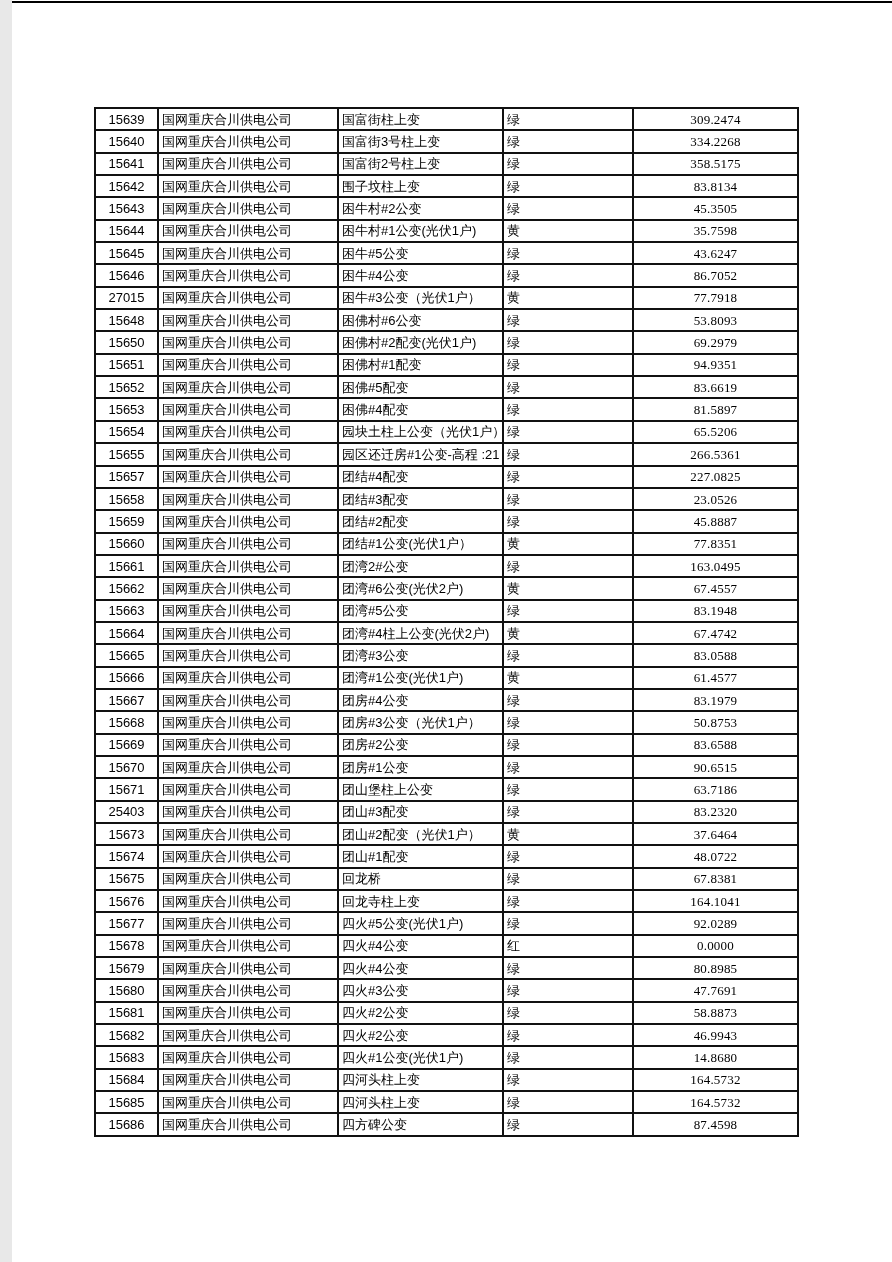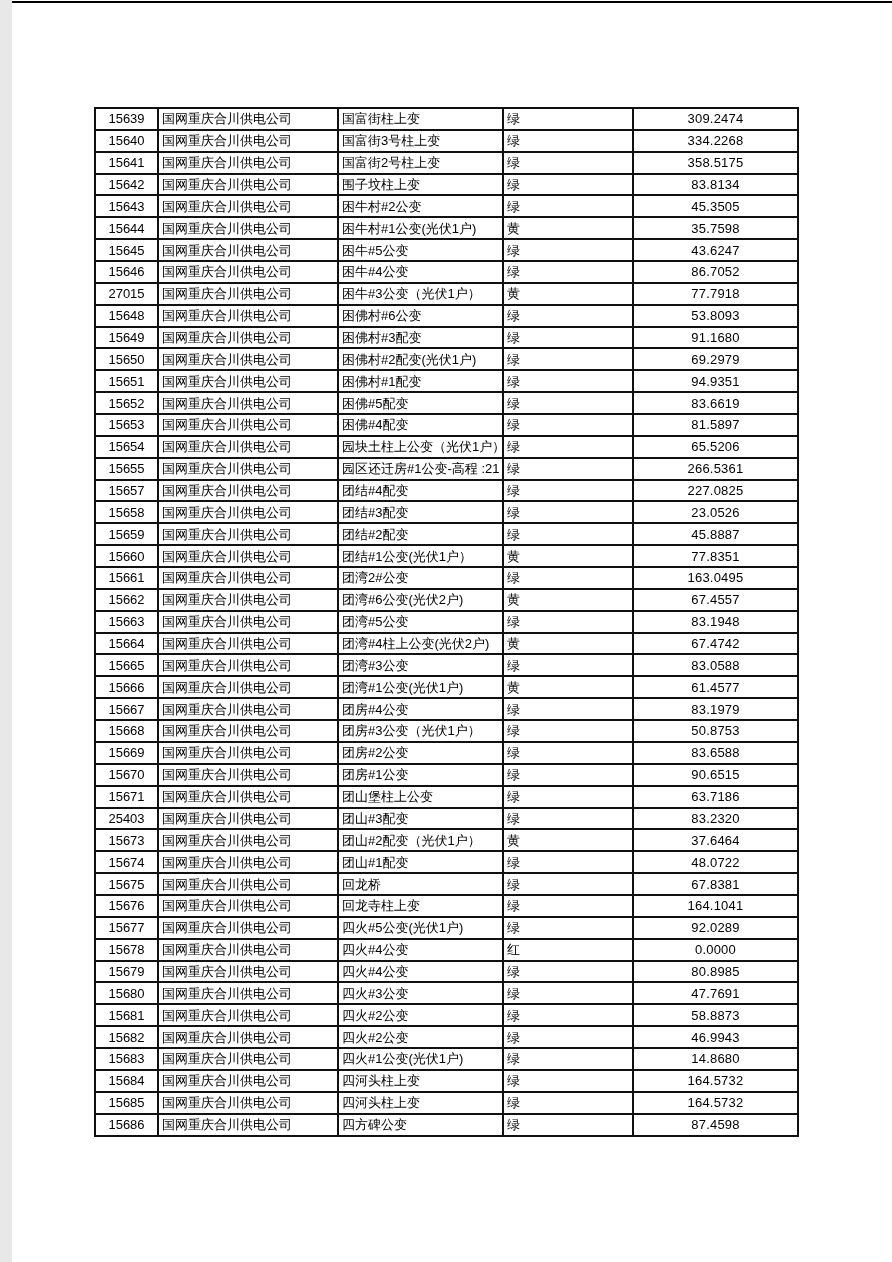--- a/index.html
+++ b/index.html
@@ -38,21 +38,21 @@
   table.grid td {
     border: 2px solid #111111;
     padding: 0 3px;
     white-space: nowrap;
     overflow: hidden;
     vertical-align: middle;
     line-height: 1;
   }
   td.align-center { text-align: center; }
   td.align-left   { text-align: left; }
-  td.col-value { letter-spacing: 0.2px; }
+  td.col-value { letter-spacing: 0.2px; font-family: Liberation Serif, serif; }
 </style>
 </head>
 <body>
 
 <div class="page">
   <div class="top-rule"></div>
   <table class="grid">
     <colgroup id="grid-colgroup">
         <col style="width: 63px;">
         <col style="width: 180px;">
@@ -125,27 +125,20 @@
           <td class="col-value align-center">77.7918</td>
         </tr>
         <tr>
           <td class="col-id align-center">15648</td>
           <td class="col-company align-left">国网重庆合川供电公司</td>
           <td class="col-name align-left">困佛村#6公变</td>
           <td class="col-status align-left">绿</td>
           <td class="col-value align-center">53.8093</td>
         </tr>
         <tr>
-          <td class="col-id align-center">15649</td>
-          <td class="col-company align-left">国网重庆合川供电公司</td>
-          <td class="col-name align-left">困佛村#3配变</td>
-          <td class="col-status align-left">绿</td>
-          <td class="col-value align-center">91.1680</td>
-        </tr>
-        <tr>
           <td class="col-id align-center">15650</td>
           <td class="col-company align-left">国网重庆合川供电公司</td>
           <td class="col-name align-left">困佛村#2配变(光伏1户)</td>
           <td class="col-status align-left">绿</td>
           <td class="col-value align-center">69.2979</td>
         </tr>
         <tr>
           <td class="col-id align-center">15651</td>
           <td class="col-company align-left">国网重庆合川供电公司</td>
           <td class="col-name align-left">困佛村#1配变</td>

